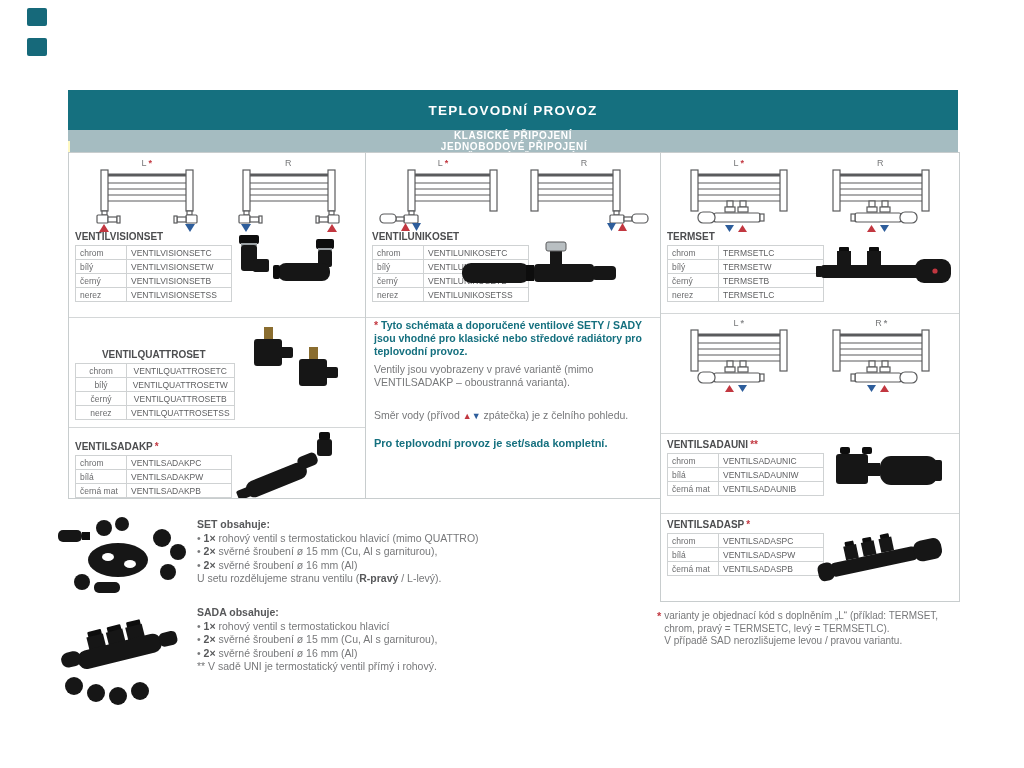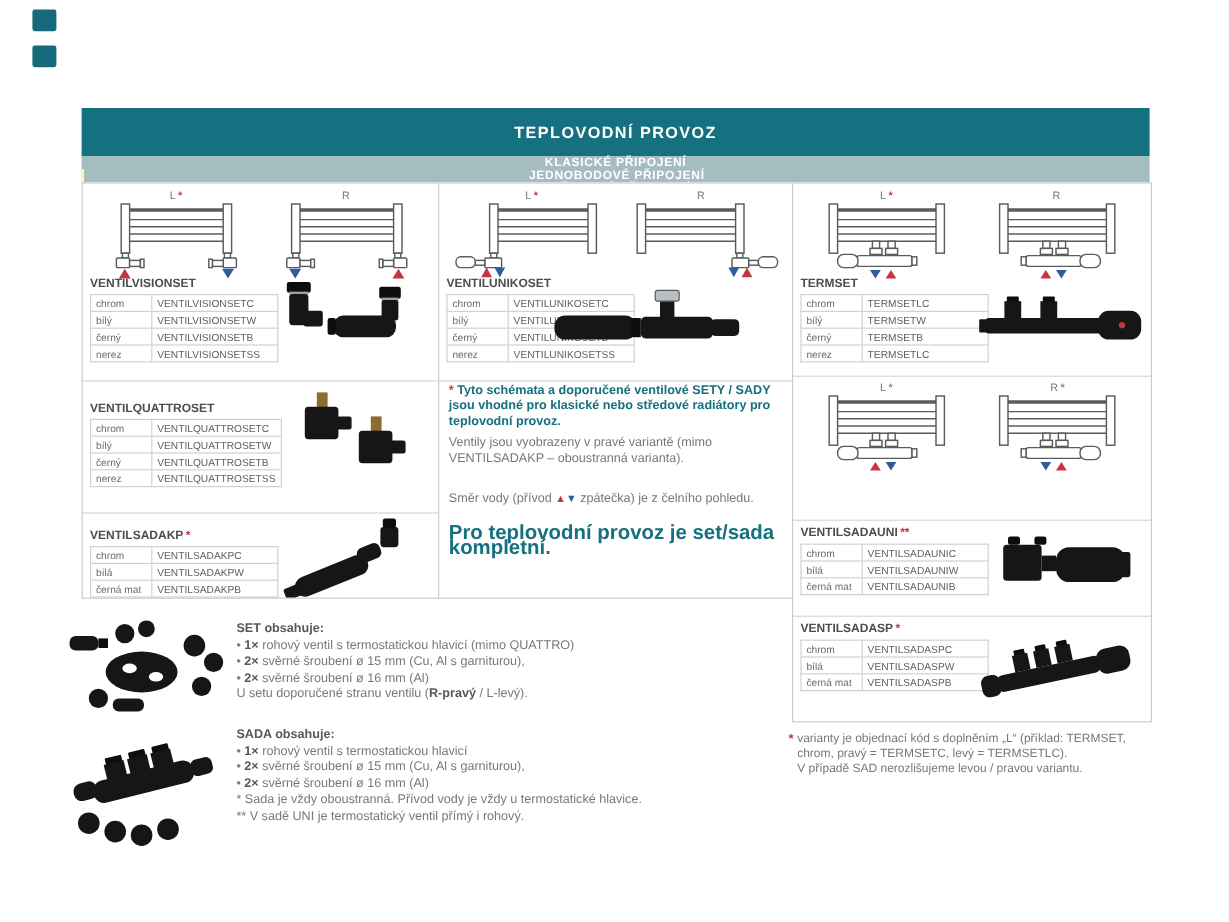--- a/index.html
+++ b/index.html
@@ -26,21 +26,21 @@
   .ptable{position:absolute;}
   .pname{font-size:10px;font-weight:bold;color:#4c4d4f;margin-bottom:3px;white-space:nowrap;}
   .ptable table{border-collapse:collapse;}
   .ptable td{border:1px solid #cfd2d3;font-size:8.5px;color:#5e5f61;padding:1px 4px;height:11px;white-space:nowrap;}
   td.lbl{width:42px;color:#6a6b6d;}
   td.code{width:96px;}
   .photo{position:absolute;}
   .note{position:absolute;font-size:10.5px;color:#77787a;line-height:13px;}
   .tealtxt{color:#15707f;font-weight:bold;}
   .redstar{color:#c23740;font-weight:bold;margin-right:3px;}
-  .bignote{font-size:17px;}
+  .bignote{font-size:11px;}
   .tri-up{color:#c23740;font-size:9px;}
   .tri-down{color:#2d5d9b;font-size:9px;}
   .listblock{position:absolute;font-size:10.5px;color:#77787a;line-height:13.5px;width:340px;}
   .listblock .ltitle{font-weight:bold;color:#57585a;}
   .listblock .qty{font-weight:bold;color:#57585a;}
   .listblock .bd{font-weight:bold;color:#57585a;}
   .ordernote{position:absolute;left:657px;top:610px;width:305px;font-size:10px;color:#77787a;
              line-height:12.5px;display:flex;align-items:flex-start;}
   .ordernote .redstar{font-size:11px;}
   svg{display:block;}
@@ -147,21 +147,21 @@
           <rect x="95" y="15" width="14" height="3" fill="#9aa0a3"></rect>
           <rect x="95" y="17" width="14" height="17" rx="2"></rect>
           <rect x="55" y="30" width="52" height="18" rx="8"></rect>
           <rect x="50" y="32" width="7" height="14" rx="2" fill="#0d0d0d"></rect>
         </g>
       </svg>
     </div>
 
     <div class="divider" style="top:164px;"></div>
 
-    <div class="ptable" style="left:6px;top:182px;">
+    <div class="ptable" style="left:6px;top:196px;text-align:center;">
       <div class="pname"><span>VENTILQUATTROSET</span><span class="mark"></span></div>
       <table>
         <tbody>
             <tr>
               <td class="lbl">chrom</td>
               <td class="code">VENTILQUATTROSETC</td>
             </tr>
         <tr>
               <td class="lbl">bílý</td>
               <td class="code">VENTILQUATTROSETW</td>
@@ -570,29 +570,28 @@
           <circle cx="92" cy="93" r="9"></circle>
       </g>
     </svg>
   </div>
 
   <div class="listblock" style="left:197px;top:518px;">
     <div class="ltitle">SET obsahuje:</div>
     <div><span>•</span> <span class="qty">1×</span><span> rohový ventil s termostatickou hlavicí (mimo QUATTRO)</span></div>
     <div><span>•</span> <span class="qty">2×</span><span> svěrné šroubení ø 15 mm (Cu, Al s garniturou),</span></div>
     <div><span>•</span> <span class="qty">2×</span><span> svěrné šroubení ø 16 mm (Al)</span></div>
-    <div><span>U setu doporučené stranu ventilu (</span><span class="bd">R-pravý</span><span> / L-levý).</span></div>
+    <div><span>U setu rozdělujeme stranu ventilu (</span><span class="bd">R-pravý</span><span> / L-levý).</span></div>
   </div>
 
   <div class="listblock" style="left:197px;top:606px;">
     <div class="ltitle">SADA obsahuje:</div>
     <div><span>•</span> <span class="qty">1×</span><span> rohový ventil s termostatickou hlavicí</span></div>
     <div><span>•</span> <span class="qty">2×</span><span> svěrné šroubení ø 15 mm (Cu, Al s garniturou),</span></div>
     <div><span>•</span> <span class="qty">2×</span><span> svěrné šroubení ø 16 mm (Al)</span></div>
-    <div>* Sada je vždy oboustranná. Přívod vody je vždy u termostatické hlavice.</div>
     <div>** V sadě UNI je termostatický ventil přímý i rohový.</div>
   </div>
 
   <div class="ordernote">
     <span class="redstar">*</span>
     <div>
       <div>varianty je objednací kód s doplněním „L“ (příklad: TERMSET,</div>
       <div>chrom, pravý = TERMSETC, levý = TERMSETLC).</div>
       <div>V případě SAD nerozlišujeme levou / pravou variantu.</div>
     </div>

